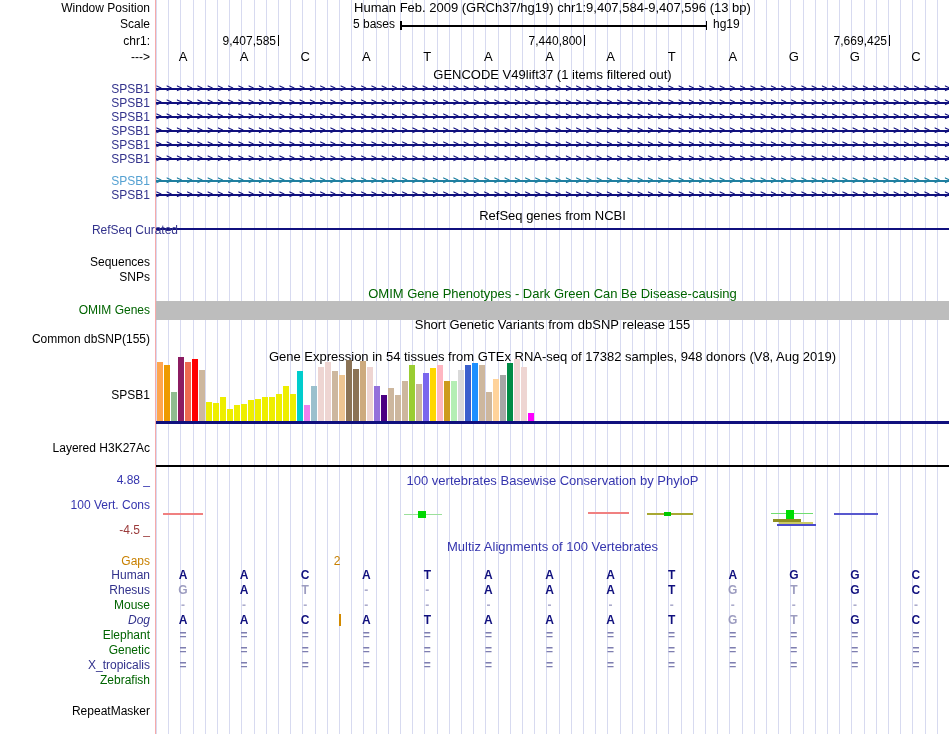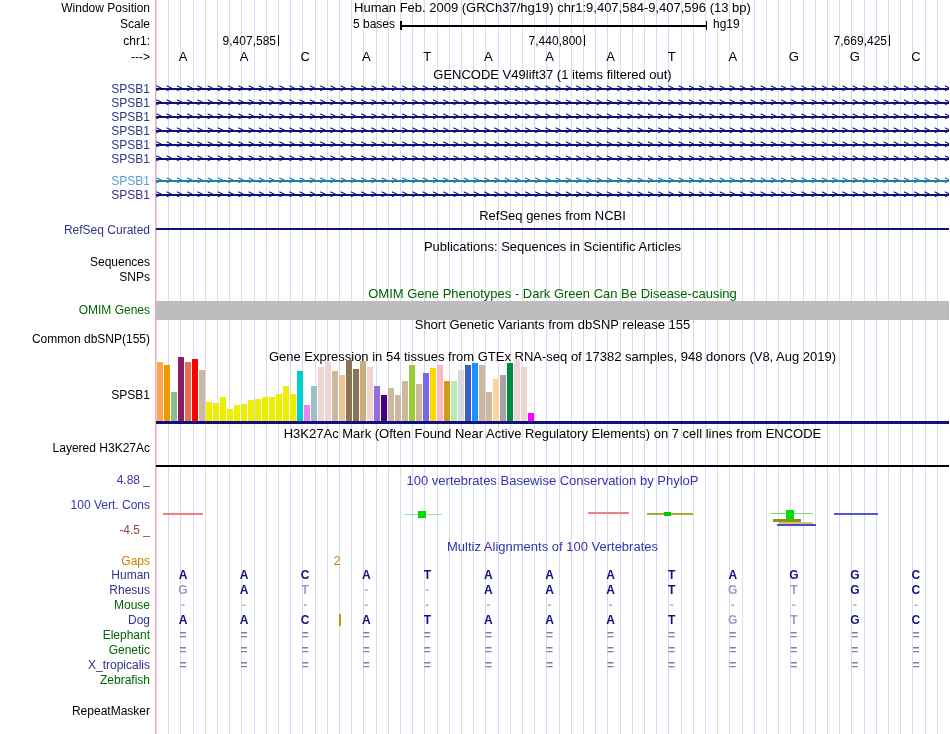--- a/index.html
+++ b/index.html
@@ -4,21 +4,21 @@
 <style>
   html,body{margin:0;padding:0;background:#fff;}
   #stage{
     position:relative;width:950px;height:734px;overflow:hidden;background:#fff;
     font-family:"Liberation Sans","DejaVu Sans",sans-serif;color:#000;
   }
   .abs{position:absolute;}
   .lbl{position:absolute;left:0;width:150px;text-align:right;font-size:12px;line-height:14px;white-space:nowrap;}
   .title{position:absolute;left:156px;width:793px;text-align:center;font-size:13px;line-height:14px;white-space:nowrap;}
   .c-black{color:#000;}
-  .c-labelblue{color:var(--label-blue);}
+  .c-labelblue{color:var(--label-blue);margin-left:28px;}
   .c-green{color:var(--green);}
   .c-titleblue{color:var(--title-blue);}
   .c-maroon{color:var(--maroon);}
   #grid-layer{
     position:absolute;left:156px;top:0;width:793px;height:734px;
     background:repeating-linear-gradient(to right,var(--grid) 0px,var(--grid) 1px,transparent 1px,transparent 12.2px);
   }
   #cursor-line{position:absolute;left:155px;top:0;width:1px;height:734px;background:var(--pink-line);}
   .hline{position:absolute;}
   .ruler-num{position:absolute;width:88px;text-align:right;font-size:12px;line-height:14px;}
@@ -114,21 +114,20 @@
       <div class="arrow-row" style="top: 189px;">
         <div class="wire" style="background: var(--navy);"></div>
         <div class="heads" style="color: var(--navy);">&gt;&gt;&gt;&gt;&gt;&gt;&gt;&gt;&gt;&gt;&gt;&gt;&gt;&gt;&gt;&gt;&gt;&gt;&gt;&gt;&gt;&gt;&gt;&gt;&gt;&gt;&gt;&gt;&gt;&gt;&gt;&gt;&gt;&gt;&gt;&gt;&gt;&gt;&gt;&gt;&gt;&gt;&gt;&gt;&gt;&gt;&gt;&gt;&gt;&gt;&gt;&gt;&gt;&gt;&gt;&gt;&gt;&gt;&gt;&gt;&gt;&gt;&gt;&gt;&gt;&gt;&gt;&gt;&gt;&gt;&gt;&gt;&gt;&gt;&gt;&gt;&gt;&gt;&gt;&gt;&gt;&gt;&gt;&gt;&gt;&gt;&gt;&gt;&gt;&gt;</div>
       </div>
     </div>
 
   <div class="title c-black" style="top:209px">RefSeq genes from NCBI</div>
   <div class="hline" style="left:156px;top:228px;width:793px;height:2px;background:var(--refseq-line)"></div>
   <div class="lbl c-labelblue" style="top:223px">RefSeq Curated</div>
 
-  <div class="title c-black" style="top:240px">Publications: Sequences in Scientific Articles</div>
   <div class="lbl c-black" style="top:255px">Sequences</div>
   <div class="lbl c-black" style="top:270px">SNPs</div>
 
   <div class="title c-green" style="top:287px">OMIM Gene Phenotypes - Dark Green Can Be Disease-causing</div>
   <div class="hline" style="left:156px;top:301px;width:793px;height:19px;background:var(--omim-gray)"></div>
   <div class="lbl c-green" style="top:303px">OMIM Genes</div>
 
   <div class="title c-black" style="top:318px">Short Genetic Variants from dbSNP release 155</div>
   <div class="lbl c-black" style="top:332px">Common dbSNP(155)</div>
 
@@ -185,21 +184,20 @@
       <div class="gtex-bar" style="left: 486px; top: 392px; height: 29px; background: rgb(205, 183, 158);"></div>
       <div class="gtex-bar" style="left: 493px; top: 379px; height: 42px; background: rgb(255, 211, 155);"></div>
       <div class="gtex-bar" style="left: 500px; top: 375px; height: 46px; background: rgb(166, 166, 166);"></div>
       <div class="gtex-bar" style="left: 507px; top: 363px; height: 58px; background: rgb(0, 139, 69);"></div>
       <div class="gtex-bar" style="left: 514px; top: 359px; height: 62px; background: rgb(238, 213, 210);"></div>
       <div class="gtex-bar" style="left: 521px; top: 367px; height: 54px; background: rgb(238, 213, 210);"></div>
       <div class="gtex-bar" style="left: 528px; top: 413px; height: 8px; background: rgb(255, 0, 255);"></div>
     </div>
   <div class="hline" style="left:156px;top:421px;width:793px;height:3px;background:var(--navy)"></div>
 
-  <div class="title c-black" style="top:427px">H3K27Ac Mark (Often Found Near Active Regulatory Elements) on 7 cell lines from ENCODE</div>
   <div class="lbl c-black" style="top:441px">Layered H3K27Ac</div>
   <div class="hline" style="left:156px;top:465px;width:793px;height:1.5px;background:var(--h3k27ac-line)"></div>
 
   <div class="lbl c-titleblue" style="top:473px">4.88 _</div>
   <div class="title c-titleblue" style="top:474px">100 vertebrates Basewise Conservation by PhyloP</div>
   <div class="lbl c-titleblue" style="top:498px">100 Vert. Cons</div>
   <div class="lbl c-maroon" style="top:523px">-4.5 _</div>
   <div id="cons-features">
       <div class="cons-feature" style="left: 163px; top: 513px; width: 40px; height: 2px; background: rgb(240, 128, 128);"></div>
       <div class="cons-feature" style="left: 404px; top: 514px; width: 38px; height: 1px; background: rgb(155, 224, 155);"></div>
@@ -253,21 +251,21 @@
       <div class="aln-cell" style="left: 346.24px; top: 598px; color: var(--dash);">-</div>
       <div class="aln-cell" style="left: 407.32px; top: 598px; color: var(--dash);">-</div>
       <div class="aln-cell" style="left: 468.4px; top: 598px; color: var(--dash);">-</div>
       <div class="aln-cell" style="left: 529.48px; top: 598px; color: var(--dash);">-</div>
       <div class="aln-cell" style="left: 590.56px; top: 598px; color: var(--dash);">-</div>
       <div class="aln-cell" style="left: 651.64px; top: 598px; color: var(--dash);">-</div>
       <div class="aln-cell" style="left: 712.72px; top: 598px; color: var(--dash);">-</div>
       <div class="aln-cell" style="left: 773.8px; top: 598px; color: var(--dash);">-</div>
       <div class="aln-cell" style="left: 834.88px; top: 598px; color: var(--dash);">-</div>
       <div class="aln-cell" style="left: 895.96px; top: 598px; color: var(--dash);">-</div>
-      <div class="lbl" style="top: 613px; color: var(--label-blue);">Dog</div>
+      <div class="lbl" style="top: 613px; color: var(--label-blue); font-style: italic;">Dog</div>
       <div class="aln-cell" style="left: 163px; top: 613px; color: var(--navy);">A</div>
       <div class="aln-cell" style="left: 224.08px; top: 613px; color: var(--navy);">A</div>
       <div class="aln-cell" style="left: 285.16px; top: 613px; color: var(--navy);">C</div>
       <div class="aln-cell" style="left: 346.24px; top: 613px; color: var(--navy);">A</div>
       <div class="aln-cell" style="left: 407.32px; top: 613px; color: var(--navy);">T</div>
       <div class="aln-cell" style="left: 468.4px; top: 613px; color: var(--navy);">A</div>
       <div class="aln-cell" style="left: 529.48px; top: 613px; color: var(--navy);">A</div>
       <div class="aln-cell" style="left: 590.56px; top: 613px; color: var(--navy);">A</div>
       <div class="aln-cell" style="left: 651.64px; top: 613px; color: var(--navy);">T</div>
       <div class="aln-cell" style="left: 712.72px; top: 613px; color: var(--gray-letter);">G</div>

